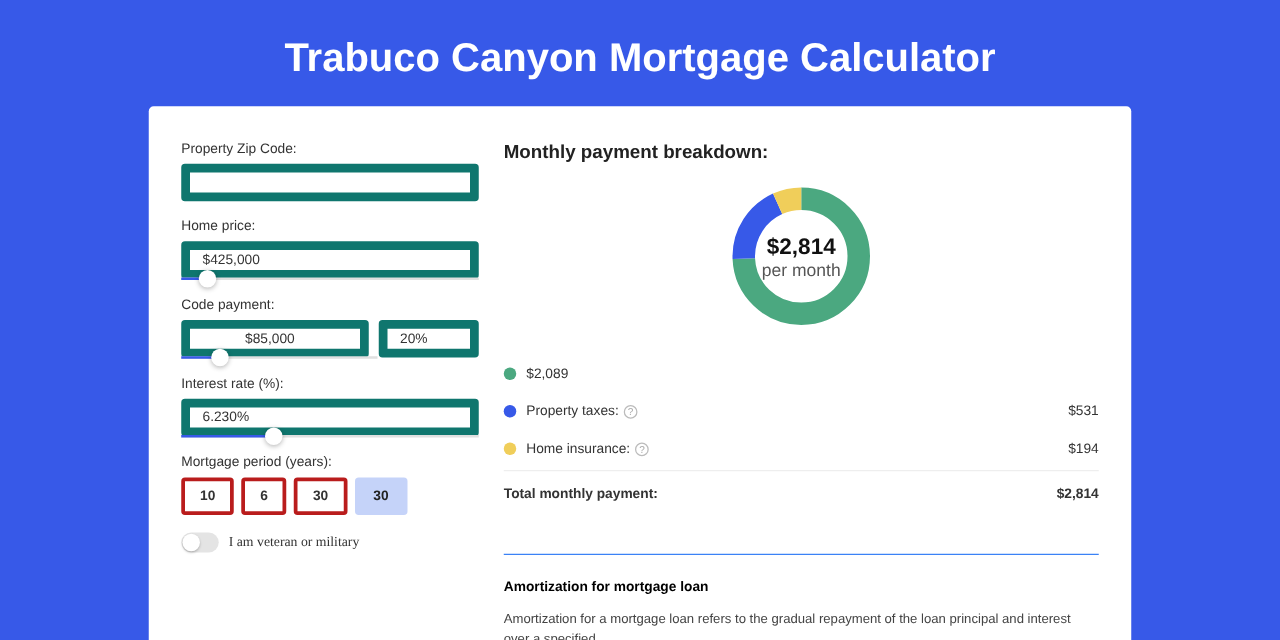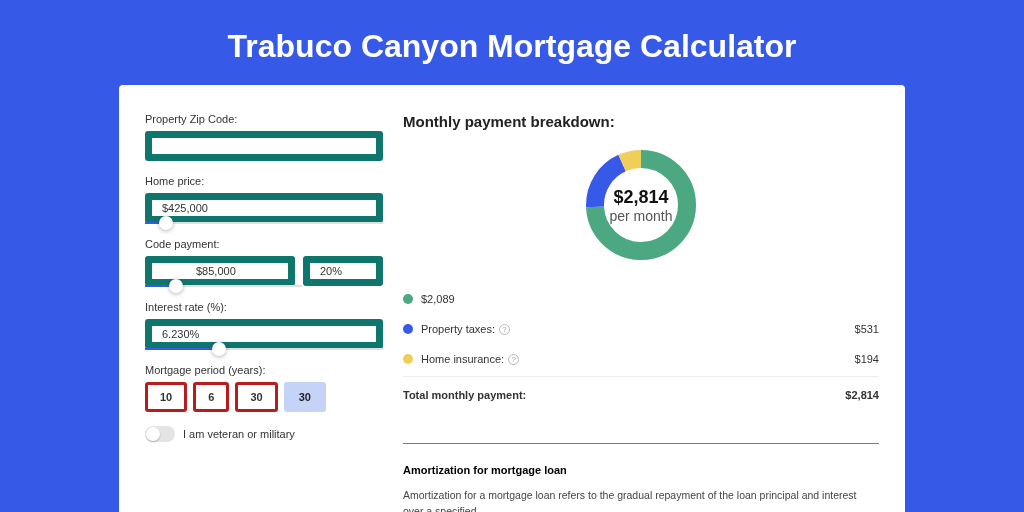--- a/index.html
+++ b/index.html
@@ -99,21 +99,21 @@
   .toggle-knob {
     width: 14px;
     height: 14px;
     border-radius: 50%;
     background: #fff;
     position: absolute;
     top: 1px;
     left: 1px;
     box-shadow: 0 1px 2px rgba(0,0,0,0.25);
   }
-  .toggle-label { font-size: 11px; color: #333; }
+  .toggle-label { font-size: 11px; color: #333; font-family: Liberation Serif, serif; }
   .section-header {
     font-size: 15px;
     font-weight: 700;
     color: #222;
     margin-bottom: 14px;
   }
   .donut-wrap { display: flex; justify-content: center; margin-bottom: 18px; }
   .donut { position: relative; width: 122px; height: 122px; }
   .donut svg { transform: rotate(-90deg); }
   .donut-center {

